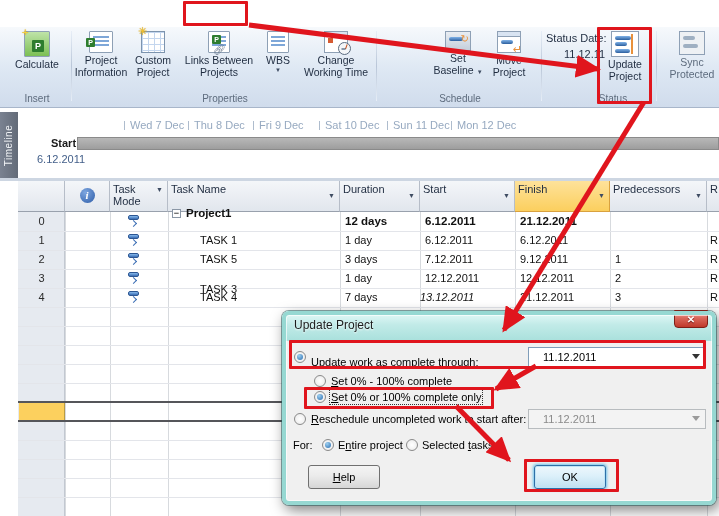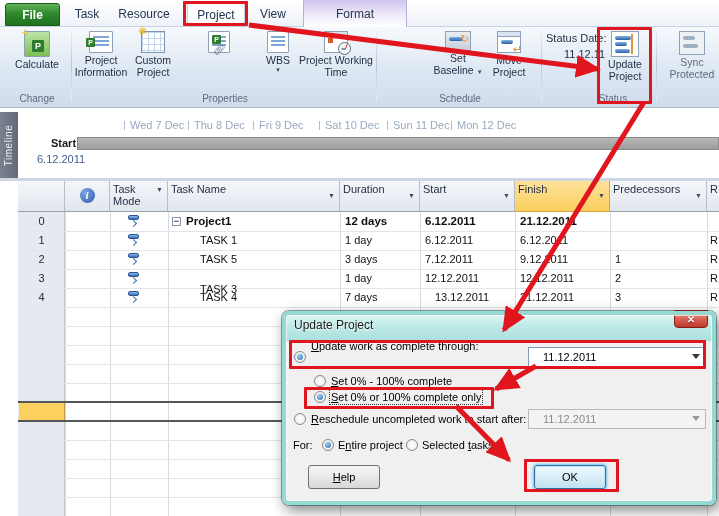--- a/index.html
+++ b/index.html
@@ -135,74 +135,66 @@
      pointer-events:none; }
   #arrows { position:absolute; left:0; top:0; width:719px; height:516px; z-index:21;
      pointer-events:none; }
   u { text-decoration:underline; }
 </style>
 </head>
 <body>
 
 <div id="stage">
 
-  <div id="tabrow" class="abs">
-    <div class="ctx-strip"></div>
-    <div class="tab tab-file" style="left:5px; width:55px;">File</div>
-    <div class="tab" style="left:62px; width:50px;">Task</div>
-    <div class="tab" style="left:113px; width:62px;">Resource</div>
-    <div class="tab tab-active" style="left:187px; width:58px;">Project</div>
-    <div class="tab" style="left:250px; width:46px;">View</div>
-    <div class="tab" style="left:322px; width:66px;">Format</div>
-  </div>
 
   <div id="ribbon" class="abs">
     <div class="rsep" style="left:71px;"></div>
     <div class="rsep" style="left:376px;"></div>
     <div class="rsep" style="left:541px;"></div>
     <div class="rsep" style="left:656px;"></div>
 
     <div class="rbtn" style="left:8px; width:58px;">
       <div class="ricon ic-doc" style="width:26px; height:26px; background:linear-gradient(#bfe3a8,#7cbf54);">
         <span class="star" style="left:-3px; top:-5px; color:#f7d13f;">+</span>
         <span class="pbadge" style="left:7px; top:8px; width:12px; height:12px; font-size:9px; line-height:12px;">P</span>
       </div>
       <div class="rlabel">Calculate</div>
     </div>
-    <div class="rgroup-label" style="left:8px; width:58px;">Change</div>
+    <div class="rgroup-label" style="left:8px; width:58px;">Insert</div>
 
     <div class="rbtn" style="left:70px; width:62px;">
       <div class="ricon ic-doc ic-lines" style="width:24px; height:22px;">
         <span class="pbadge" style="left:-4px; top:6px;">P</span>
       </div>
       <div class="rlabel">Project Information</div>
     </div>
     <div class="rbtn" style="left:130px; width:46px;">
       <div class="ricon ic-grid" style="width:24px; height:22px;">
         <span class="star" style="left:-4px; top:-6px;">✳</span>
       </div>
       <div class="rlabel">Custom Project</div>
     </div>
     <div class="rbtn" style="left:176px; width:86px;">
       <div class="ricon ic-doc ic-lines" style="width:22px; height:22px;">
         <span class="pbadge" style="left:3px; top:3px;">P</span>
         <span style="position:absolute; left:4px; top:12px; font-size:10px; color:#5a6b80;">🔗︎</span>
       </div>
+      <div class="rlabel">Links Between Projects</div>
     </div>
     <div class="rbtn" style="left:258px; width:40px;">
       <div class="ricon ic-doc ic-lines" style="width:22px; height:22px;"></div>
       <div class="rlabel">WBS</div>
       <span class="ddarrow">▼</span>
     </div>
     <div class="rbtn" style="left:298px; width:76px;">
       <div class="ricon ic-cal" style="width:24px; height:22px;">
         <span style="position:absolute; left:3px; top:6px; width:5px; height:5px; background:#d65a31;"></span>
         <span class="clockface" style="right:-4px; bottom:-3px; width:13px; height:13px;"></span>
       </div>
-      <div class="rlabel">Project Working Time</div>
+      <div class="rlabel">Change Working Time</div>
     </div>
     <div class="rgroup-label" style="left:130px; width:190px;">Properties</div>
 
     <div class="rbtn" style="left:432px; width:52px;">
       <div class="ricon ic-bars" style="width:26px; height:20px; background:linear-gradient(#e8edf3,#c5cfdb);">
         <span class="bar-b" style="top:5px; width:14px;"></span>
         <span style="position:absolute; right:1px; top:1px; color:#e8913c; font-size:10px;">↻</span>
       </div>
       <div class="rlabel"><span>Set Baseline</span> <span class="ddarrow" style="display:inline;">▼</span></div>
     </div>
@@ -331,21 +323,21 @@
       </div>
     </div>
 
     <div id="task-rows">
         <div>
           <div class="cell rownum" style="left: 18px; top: 34px;">0</div>
           <div class="tm-icon" style="left: 128px; top: 34px;">
             <span class="bar"></span>
             <span class="arr"></span>
           </div>
-          <div class="cell bold" style="left: 172px; top: 34px;"><span class="collapse-box">−</span><span>Project1</span></div>
+          <div class="cell bold" style="left: 172px; top: 26px;"><span class="collapse-box">−</span><span>Project1</span></div>
           <div class="cell bold" style="left: 345px; top: 34px;">12 days</div>
           <div class="cell bold" style="left: 425px; top: 34px;">6.12.2011</div>
           <div class="cell bold" style="left: 520px; top: 34px;">21.12.2011</div>
           <div class="cell bold" style="left: 615px; top: 34px;"></div>
           <div class="cell bold" style="left: 710px; top: 34px;"></div>
         </div>
         <div>
           <div class="cell rownum" style="left: 18px; top: 53px;">1</div>
           <div class="tm-icon" style="left: 128px; top: 53px;">
             <span class="bar"></span>
@@ -385,41 +377,41 @@
           <div class="cell" style="left: 710px; top: 91px;">R</div>
         </div>
         <div>
           <div class="cell rownum" style="left: 18px; top: 110px;">4</div>
           <div class="tm-icon" style="left: 128px; top: 110px;">
             <span class="bar"></span>
             <span class="arr"></span>
           </div>
           <div class="cell" style="left: 200px; top: 110px;"><span>TASK 4</span></div>
           <div class="cell" style="left: 345px; top: 110px;">7 days</div>
-          <div class="cell" style="left: 435px; top: 110px;">13.12.2011</div>
+          <div class="cell" style="left: 420px; top: 110px; font-style: italic;">13.12.2011</div>
           <div class="cell" style="left: 520px; top: 110px;">21.12.2011</div>
           <div class="cell" style="left: 615px; top: 110px;">3</div>
           <div class="cell" style="left: 710px; top: 110px;">R</div>
         </div>
       </div>
 
     <div class="abs" style="left:18px; top:220px; width:701px; height:2px; background:#55565a; z-index:3;"></div>
     <div class="abs" style="left:18px; top:239px; width:701px; height:2px; background:#55565a; z-index:3;"></div>
     <div class="abs" style="left:19px; top:222px; width:46px; height:17px; background:#fcd05e; z-index:3;
          border-right:1px solid #b99b43;"></div>
   </div>
 
   <div class="abs" id="dialog">
     <div id="dlg-title">
       <span class="txt">Update Project</span>
     </div>
     <div id="dlg-close">✕</div>
 
     <span class="radio sel" style="left:12px; top:40px;"></span>
-    <span class="dlg-text" style="left:29px; top:29px;"><u>U</u>pdate work as complete through:</span>
+    <span class="dlg-text" style="left:29px; top:45px;"><u>U</u>pdate work as complete through:</span>
     <div class="combo" style="left:246px; top:36px;">
       <span>11.12.2011</span>
       <span class="ca"></span>
     </div>
 
     <span class="radio" style="left:32px; top:64px;"></span>
     <span class="dlg-text" style="left:49px; top:64px;"><u>S</u>et 0% - 100% complete</span>
 
     <span class="radio sel" style="left:32px; top:80px;"></span>
     <span class="dlg-text focus-dotted" style="left:49px; top:80px;"><u>S</u>et 0% or 100% complete only</span>

